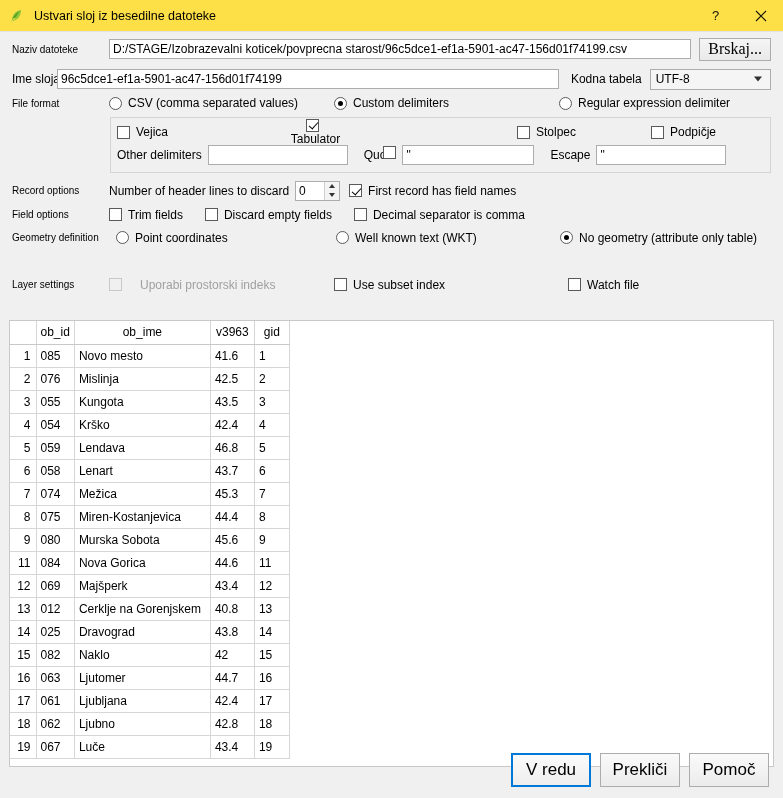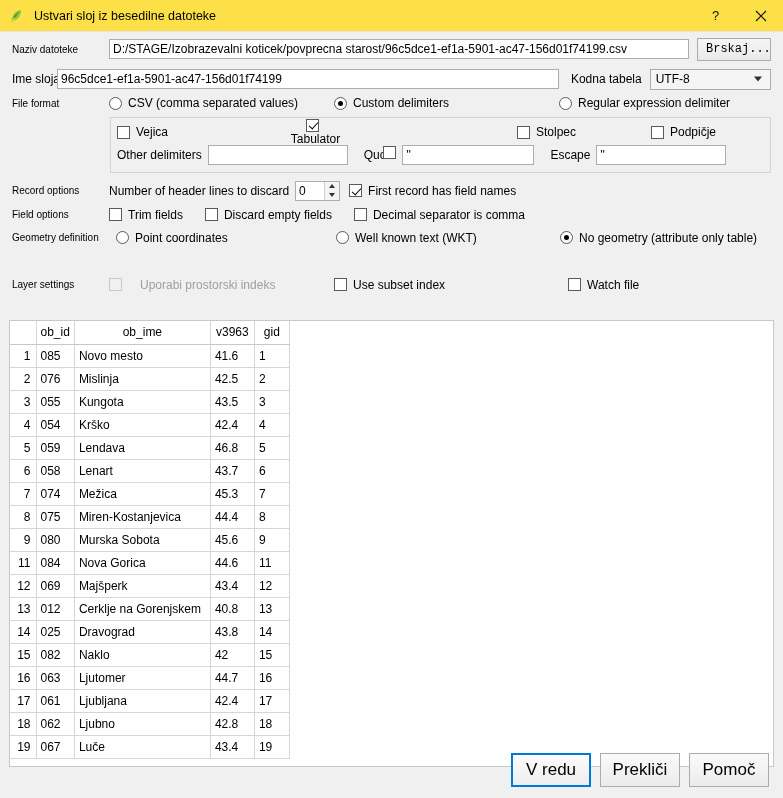--- a/index.html
+++ b/index.html
@@ -84,22 +84,22 @@
     color: #000;
     background: #ffffff;
     border: 1px solid #adadad;
     height: 20px;
     padding: 0 3px;
     box-sizing: border-box;
     outline: none;
   }
 
   .btn {
-    font-family: Liberation Mono, monospace;
-    font-size: 12px;
+    font-family: Liberation Serif, serif;
+    font-size: 16px;
     background: linear-gradient(#f5f5f5, #e9e9e9);
     border: 1px solid #acacac;
     height: 23px;
     padding: 0 8px;
     box-sizing: border-box;
     color: #000;
     cursor: default;
   }
 
   

